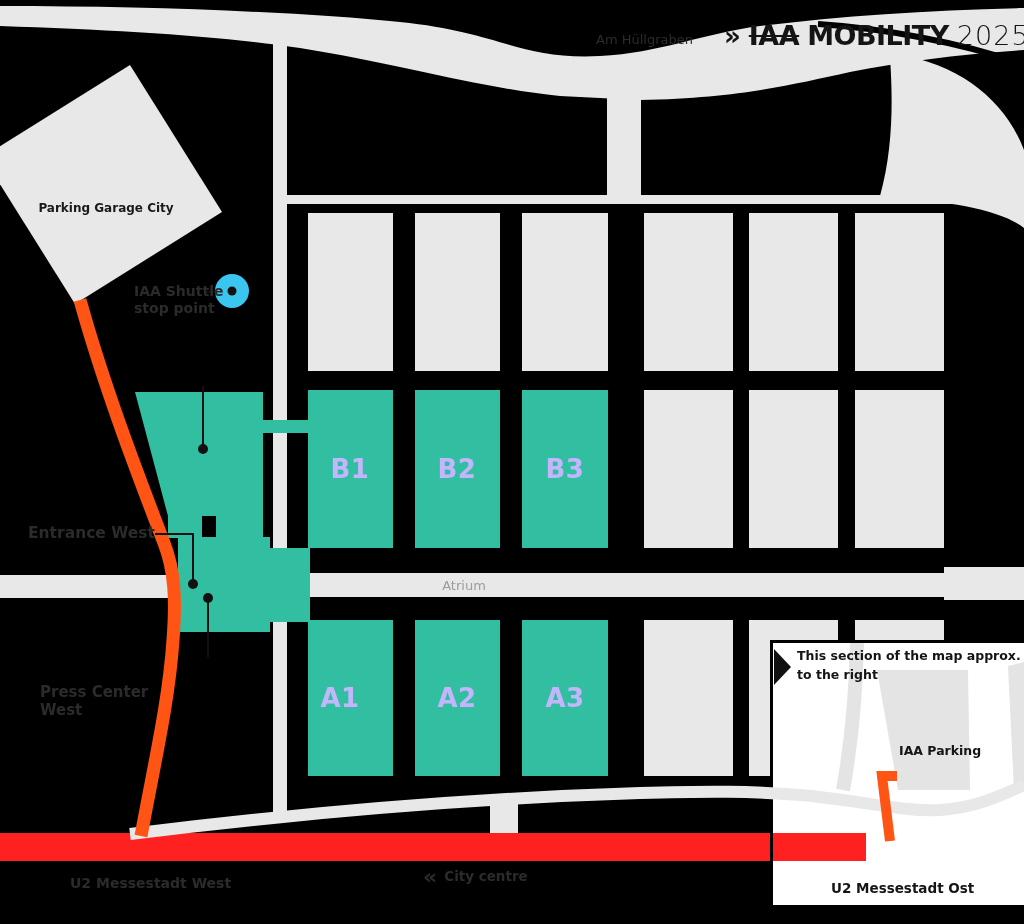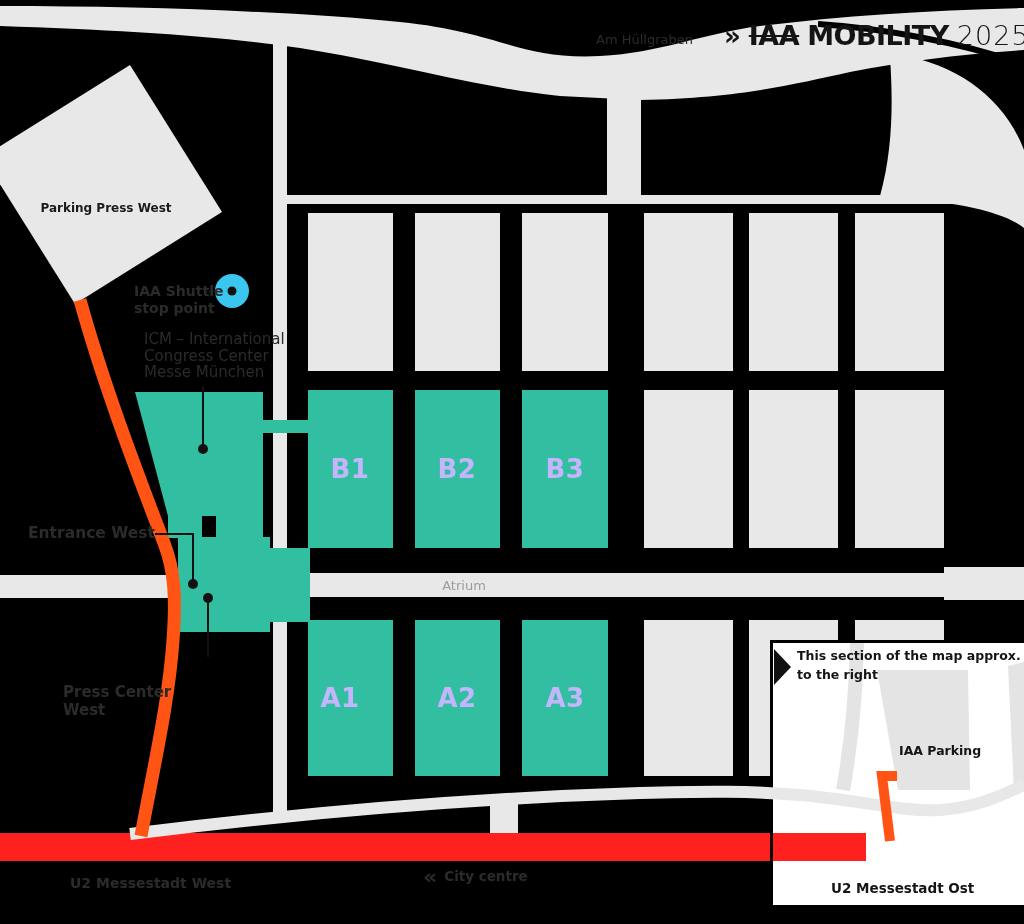--- a/index.html
+++ b/index.html
@@ -10,21 +10,21 @@
   .lbl.center{transform:translate(-50%,-50%);text-align:center;}
   .hall-label{position:absolute;transform:translate(-50%,-50%);color:#c4b5fd;
               font-size:26px;font-weight:bold;letter-spacing:.5px;z-index:3;}
   .dark{color:#1A1A1A;}
   .faint{color:#2B2B2B;}
   .semibold{font-weight:600;}
   #parking-west-label{font-size:12px;}
   #shuttle-label{left:134px;top:283px;width:72px;text-align:right;font-size:14px;line-height:17px;font-weight:bold;}
   #icm-label{left:144px;top:331px;font-size:15px;line-height:16.5px;}
   #entrance-west-label{left:28px;top:525px;font-size:15.5px;}
-  #press-center-label{left:40px;top:683px;font-size:15px;line-height:18px;margin-left:23px;}
+  #press-center-label{left:40px;top:683px;font-size:15px;line-height:18px;}
   #atrium-label{left:464px;top:586px;font-size:13px;color:#9C9C9C;}
   #street-top-label{left:596px;top:33px;font-size:13px;}
   #u2-west-label{left:70px;top:875px;font-size:14px;}
   #city-centre-label{left:423px;top:864px;display:flex;align-items:center;gap:7px;}
   #city-centre-label .chev{font-size:22px;font-weight:700;line-height:26px;}
   #city-centre-label .txt{font-size:13.5px;font-weight:600;}
   #logo{left:724px;top:20px;display:flex;align-items:baseline;gap:8px;color:#141414;z-index:3;}
   #logo .chev{font-size:26px;font-weight:700;}
   #logo .brand{font-size:27px;font-weight:700;letter-spacing:-.5px;text-decoration:line-through;}
   #logo .word{font-size:27px;font-weight:700;letter-spacing:-.5px;}
@@ -107,32 +107,27 @@
     <line x1="203" y1="386" x2="203" y2="449" stroke="#111" stroke-width="2"></line>
     <circle cx="203" cy="449" r="5" fill="#111"></circle>
     <polyline points="155,534 193,534 193,584" fill="none" stroke="#111" stroke-width="2"></polyline>
     <circle cx="193" cy="584" r="5" fill="#111"></circle>
     <line x1="208" y1="600" x2="208" y2="657" stroke="#111" stroke-width="2"></line>
     <circle cx="208" cy="598" r="5" fill="#111"></circle>
 
     <polygon points="774,649 791,667 774,685" fill="#111"></polygon>
   </svg>
 
-  <div class="lbl center dark semibold" id="parking-west-label" style="left:106px;top:209px;">Parking Press West</div>
+  <div class="lbl center dark semibold" id="parking-west-label" style="left:106px;top:209px;">Parking Garage City</div>
 
   <div class="lbl faint" id="shuttle-label">
     <div>IAA Shuttle</div>
     <div>stop point</div>
   </div>
 
-  <div class="lbl faint" id="icm-label">
-    <div>ICM – International</div>
-    <div>Congress Center</div>
-    <div>Messe München</div>
-  </div>
 
   <div class="lbl faint semibold" id="entrance-west-label">Entrance West</div>
 
   <div class="lbl faint semibold" id="press-center-label">
     <div>Press Center</div>
     <div>West</div>
   </div>
 
   <div class="lbl center" id="atrium-label">Atrium</div>
 

